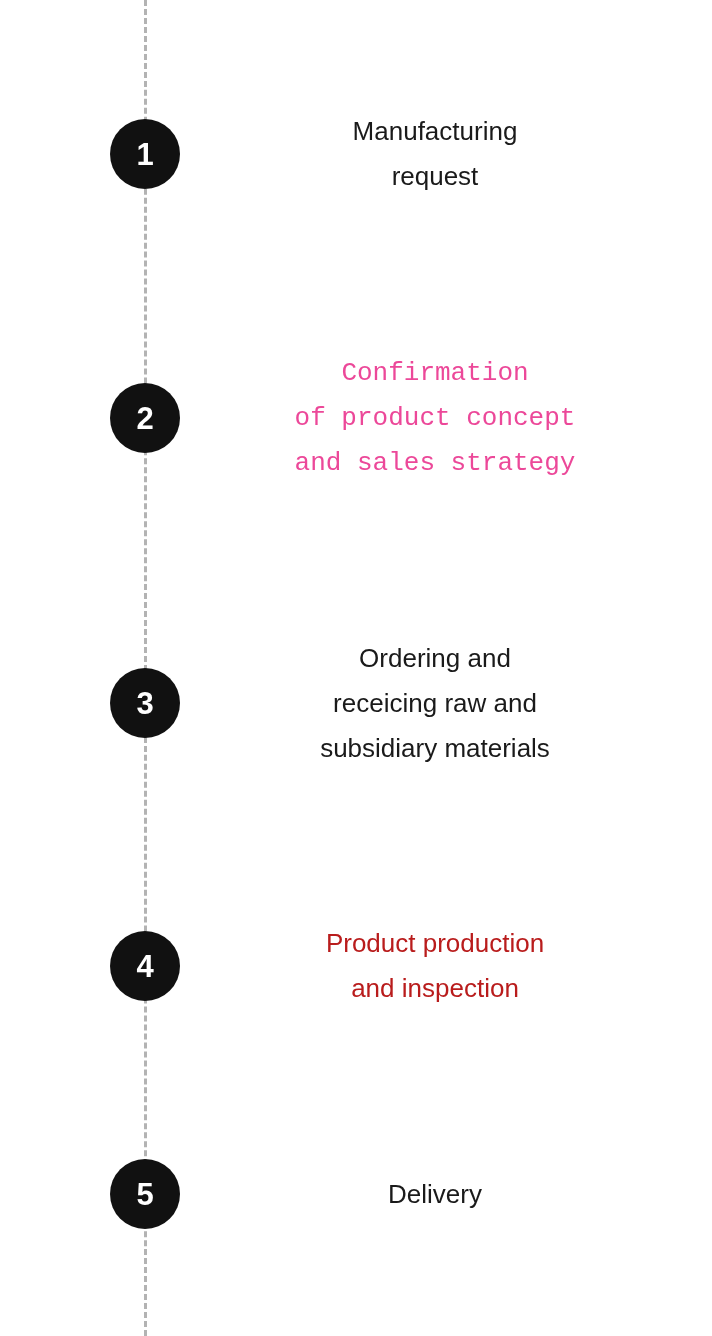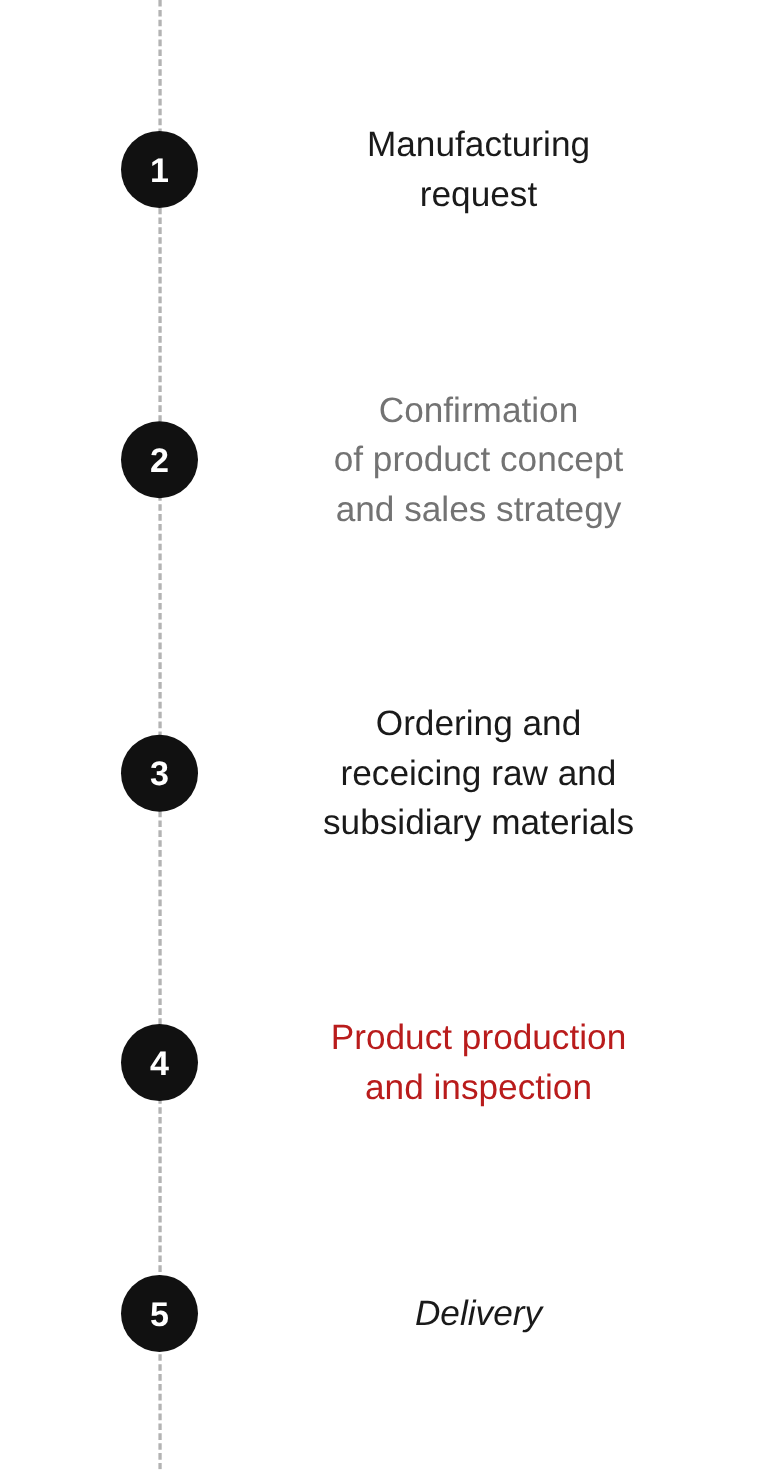--- a/index.html
+++ b/index.html
@@ -54,21 +54,21 @@
     font-weight: bold;
     line-height: 1;
     letter-spacing: 0;
   }
 
   .step-label {
     position: absolute;
     left: 215px;
     width: 440px;
     text-align: center;
-    font-size: 32px;
+    font-size: 26px;
     line-height: 45px;
     color: #1a1a1a;
     transform: translateY(-50%);
     white-space: pre-line;
   }
 </style>
 </head>
 <body>
 
 <div id="timeline-page" style="background: rgb(255, 255, 255);">
@@ -76,36 +76,36 @@
   <div id="timeline-spine" style="border-left-color: rgb(179, 179, 179); border-left-style: dashed;"></div>
 
   <div class="timeline-step" id="step-0" style="top: 154px;">
     <div class="step-marker" style="background: rgb(17, 17, 17); color: rgb(255, 255, 255);">1</div>
     <div class="step-label" style="color: rgb(26, 26, 26);">Manufacturing
 request</div>
   </div>
 
   <div class="timeline-step" id="step-1" style="top: 418px;">
     <div class="step-marker" style="background: rgb(17, 17, 17); color: rgb(255, 255, 255);">2</div>
-    <div class="step-label" style="color: #737373;">Confirmation
+    <div class="step-label" style="color: #ec4899; font-family: Liberation Mono, monospace;">Confirmation
 of product concept
 and sales strategy</div>
   </div>
 
   <div class="timeline-step" id="step-2" style="top: 703px;">
     <div class="step-marker" style="background: rgb(17, 17, 17); color: rgb(255, 255, 255);">3</div>
     <div class="step-label" style="color: rgb(26, 26, 26);">Ordering and
 receicing raw and
 subsidiary materials</div>
   </div>
 
   <div class="timeline-step" id="step-3" style="top: 966px;">
     <div class="step-marker" style="background: rgb(17, 17, 17); color: rgb(255, 255, 255);">4</div>
     <div class="step-label" style="color: #b91c1c;">Product production
 and inspection</div>
   </div>
 
   <div class="timeline-step" id="step-4" style="top: 1194px;">
     <div class="step-marker" style="background: rgb(17, 17, 17); color: rgb(255, 255, 255);">5</div>
-    <div class="step-label" style="color: rgb(26, 26, 26); font-style: italic;">Delivery</div>
+    <div class="step-label" style="color: rgb(26, 26, 26);">Delivery</div>
   </div>
 
 </div>
 
 </body></html>

